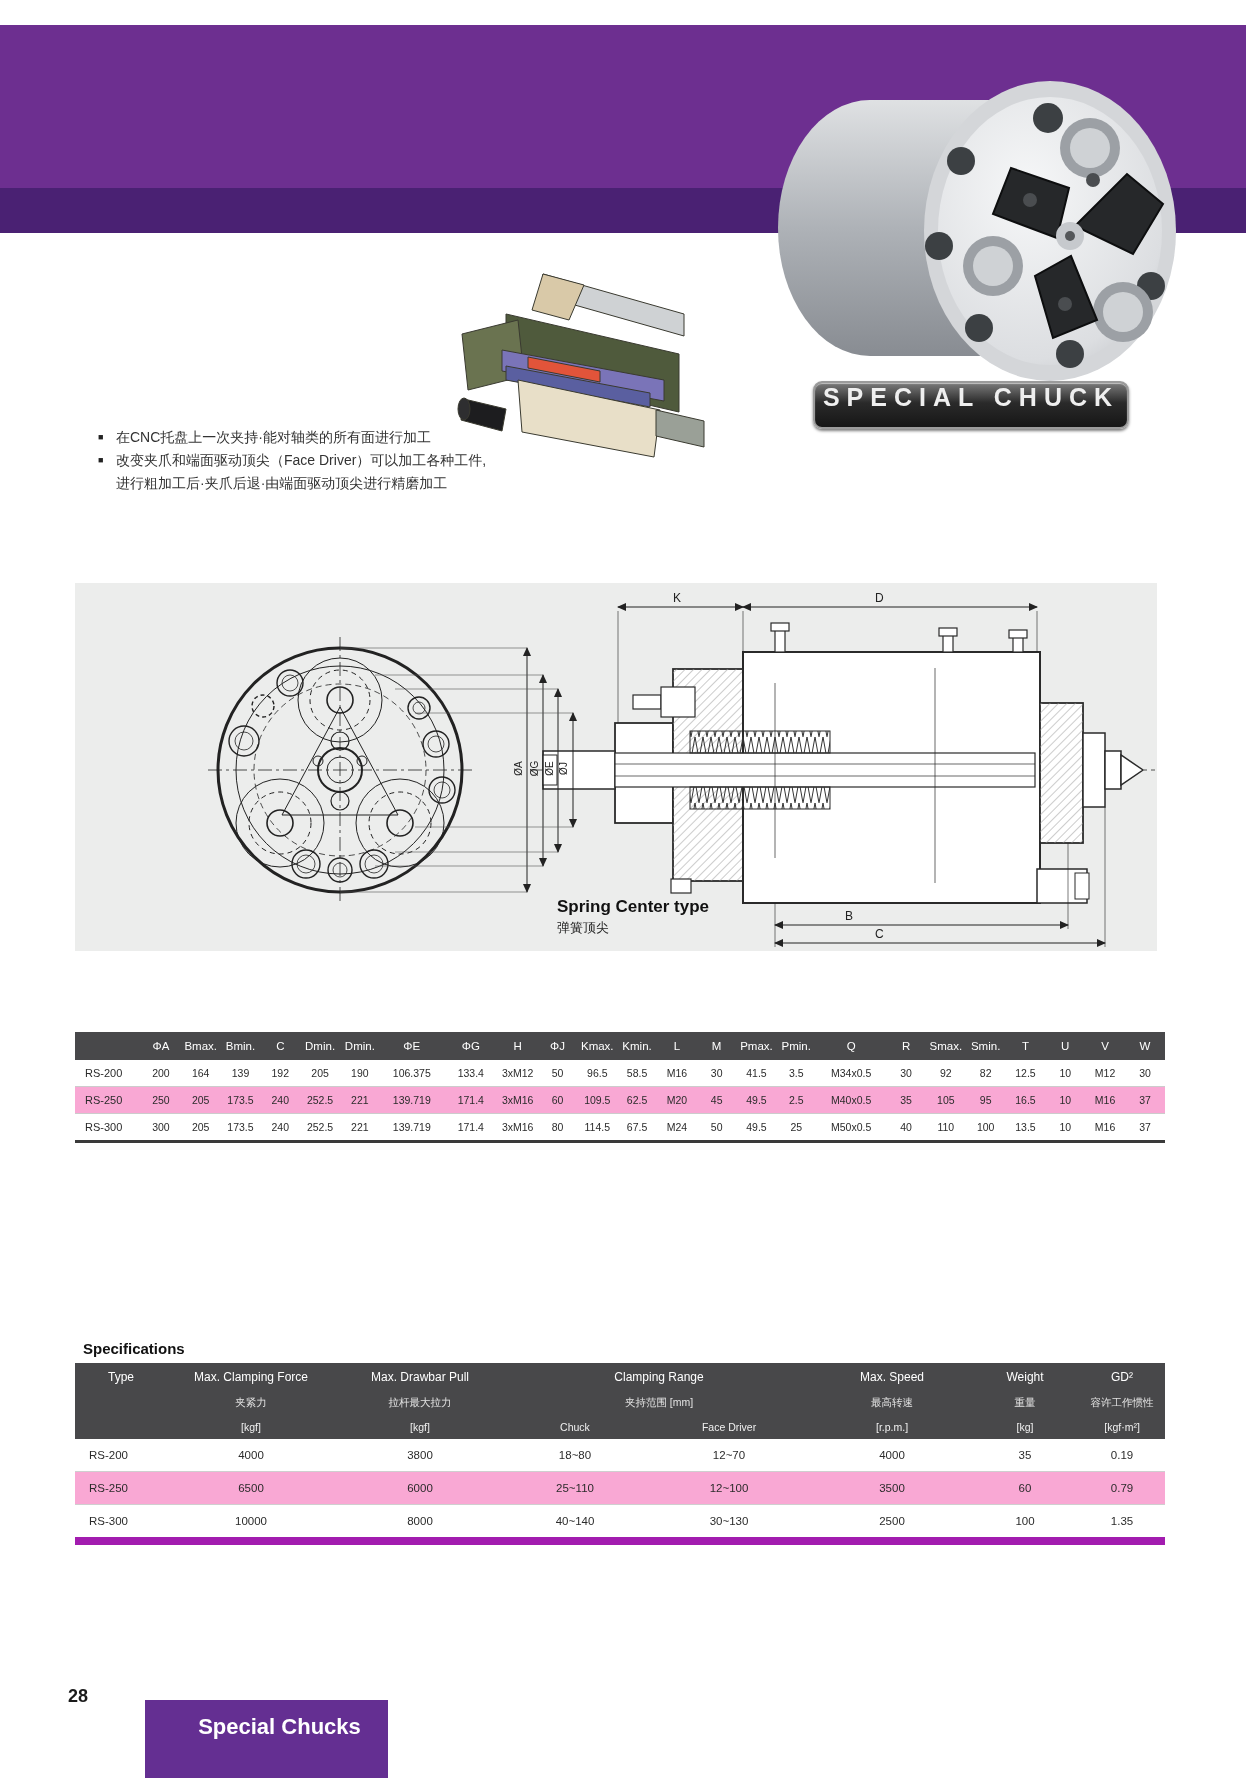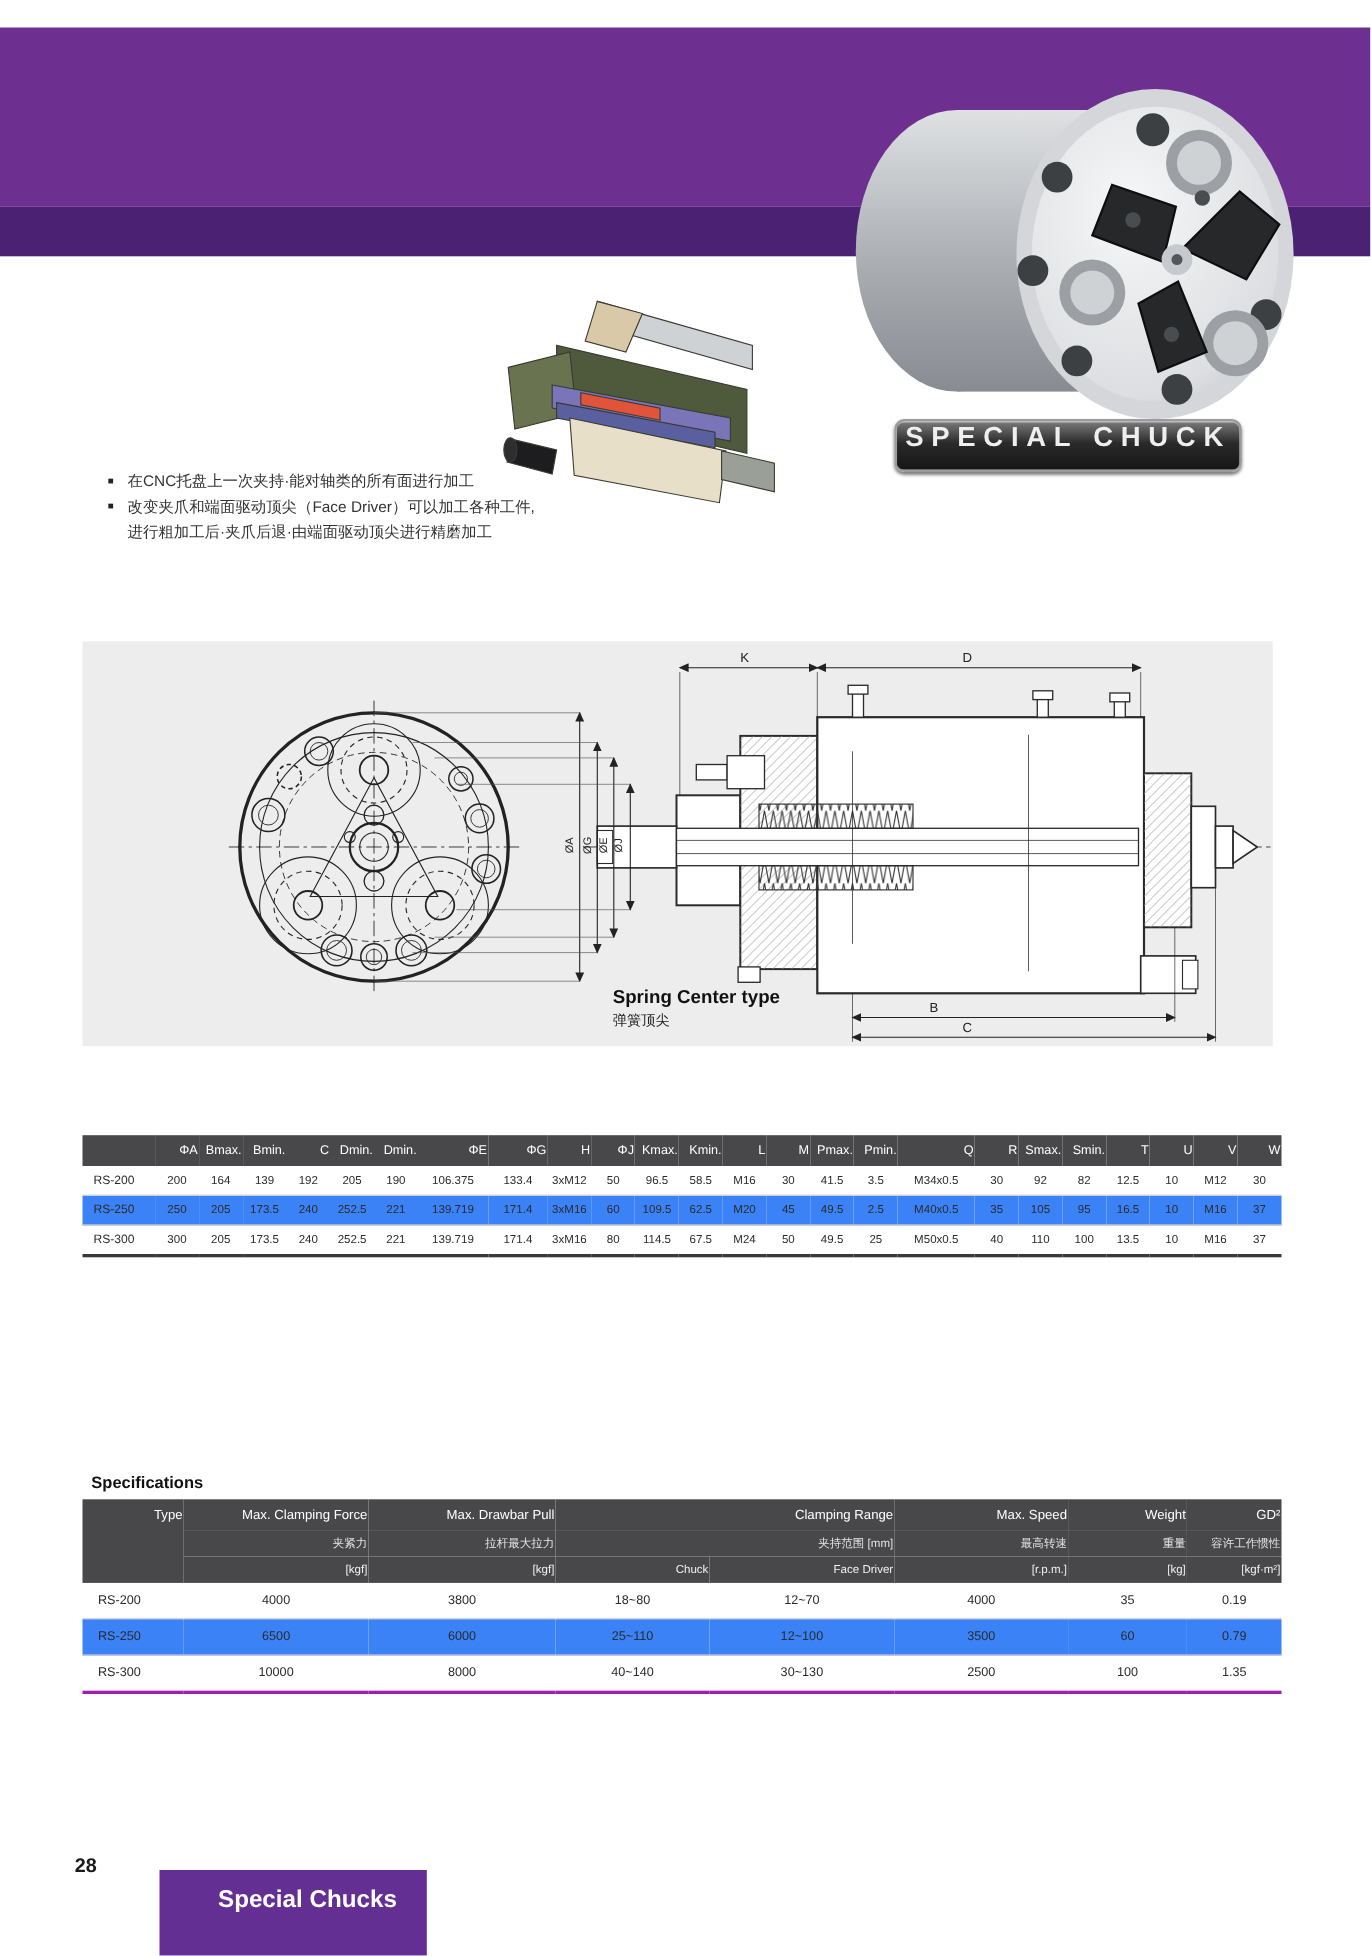--- a/index.html
+++ b/index.html
@@ -29,37 +29,37 @@
   
   .panel{position:absolute;left:75px;top:583px;width:1082px;height:368px;background:#ecedec;z-index:1;}
   .dim-label{position:absolute;font-size:12px;color:#222;}
   .dim-vert{transform:rotate(-90deg);transform-origin:center;font-size:10px;}
   .cap-en{position:absolute;left:482px;top:314px;font-size:17px;font-weight:700;color:#111;text-align:center;}
   .cap-cn{position:absolute;left:482px;top:336px;font-size:13px;color:#222;}
   
   .tbl-block{position:absolute;left:75px;width:1090px;}
   .tbl-title{font-size:15px;font-weight:700;color:#111;margin:0 0 6px 8px;}
   table{border-collapse:collapse;table-layout:fixed;width:1090px;background:#fff;}
-  thead th{background:#48484a;color:#fff;font-weight:400;text-align:right;}
+  thead th{background:#48484a;color:#fff;font-weight:400;}
   .dims thead th{height:26px;font-size:11.5px;}
   .dims td{height:24px;font-size:10.5px;text-align:center;white-space:nowrap;border-bottom:1px solid #cccccc;}
   .dims td.rowhead{text-align:left;padding-left:10px;font-size:11px;}
   .dims th:first-child{width:64px;}
   .dims th:nth-child(8){width:62px;}
   .dims th:nth-child(9){width:52px;}
   .dims th:nth-child(18){width:68px;}
   .dims{border-bottom:3px solid #3a3a3a;}
   .specs thead th{font-size:12px;}
   .specs .h-en th{height:26px;font-weight:400;}
   .specs .h-cn th{height:22px;font-size:10.5px;color:#e3e3e3;font-weight:400;}
   .specs .h-un th{height:22px;font-size:10.5px;color:#f0f0f0;font-weight:400;}
   .specs td{height:30px;font-size:11.5px;text-align:center;border-bottom:1px solid #cfcfcf;}
   .specs td.rowhead{text-align:left;padding-left:14px;}
-  .specs{border-bottom:3px solid #a21caf;}
-  tbody tr:nth-child(2){background:#3b82f6;}
+  .specs{border-bottom:8px solid #a21caf;}
+  tbody tr:nth-child(2){background:#f9a8d4;}
   
   .pagenum{position:absolute;left:68px;top:1686px;font-size:18px;font-weight:700;color:#1a1a1a;}
   .footer-tab{position:absolute;left:145px;top:1700px;width:243px;height:78px;background:#642f92;}
   .footer-tab span{display:block;margin:14px 0 0 26px;font-size:22px;font-weight:700;color:#fff;text-align:center;}
 </style>
 </head>
 <body>
 
 <div class="page">
 

